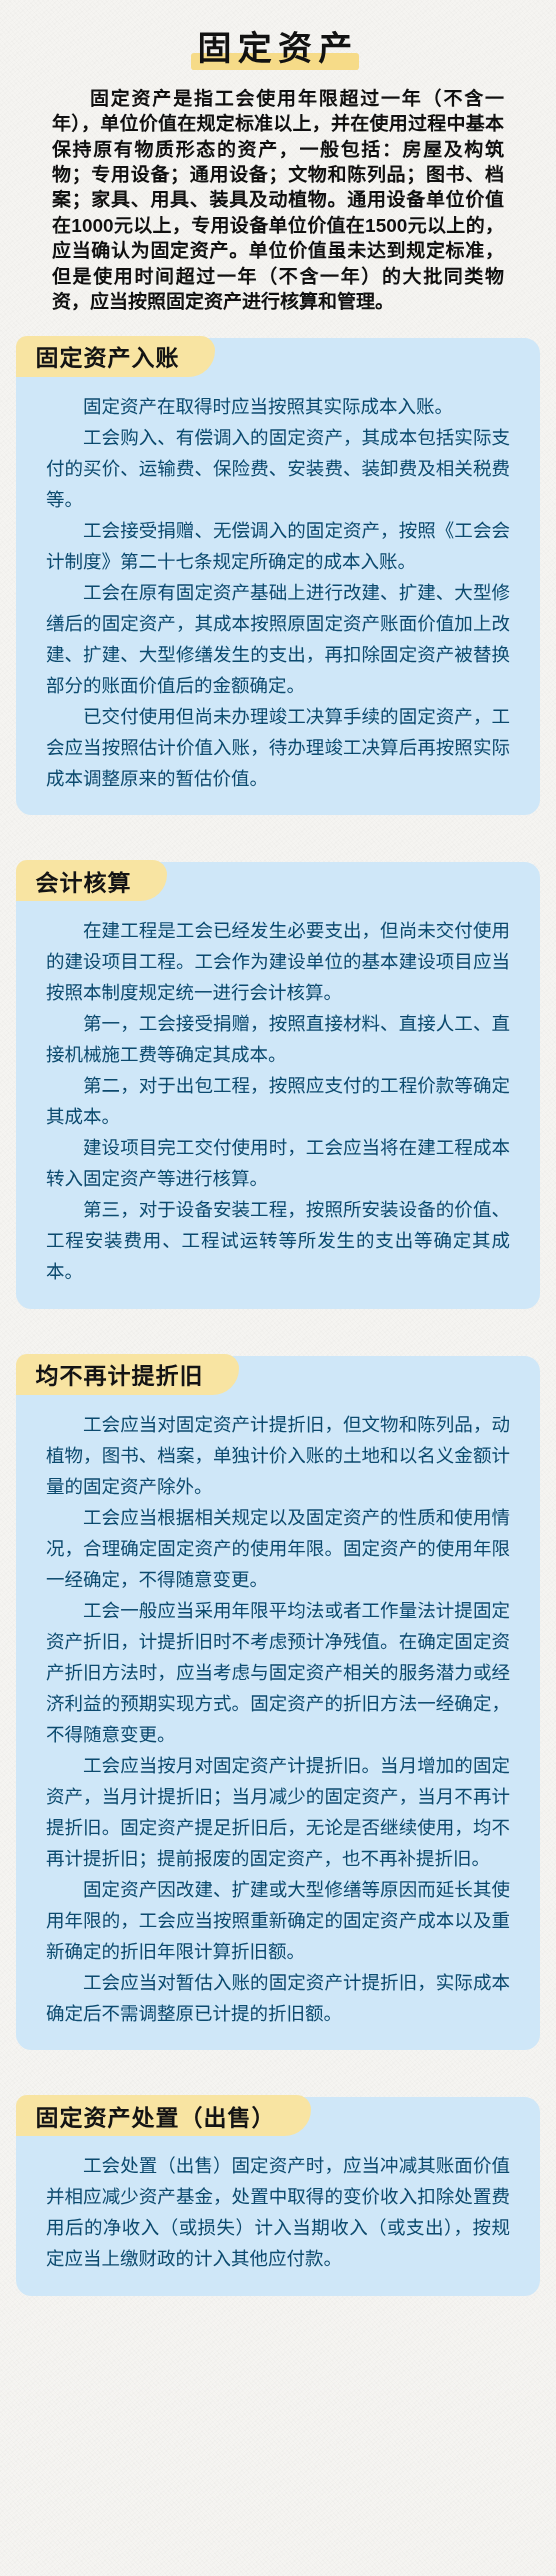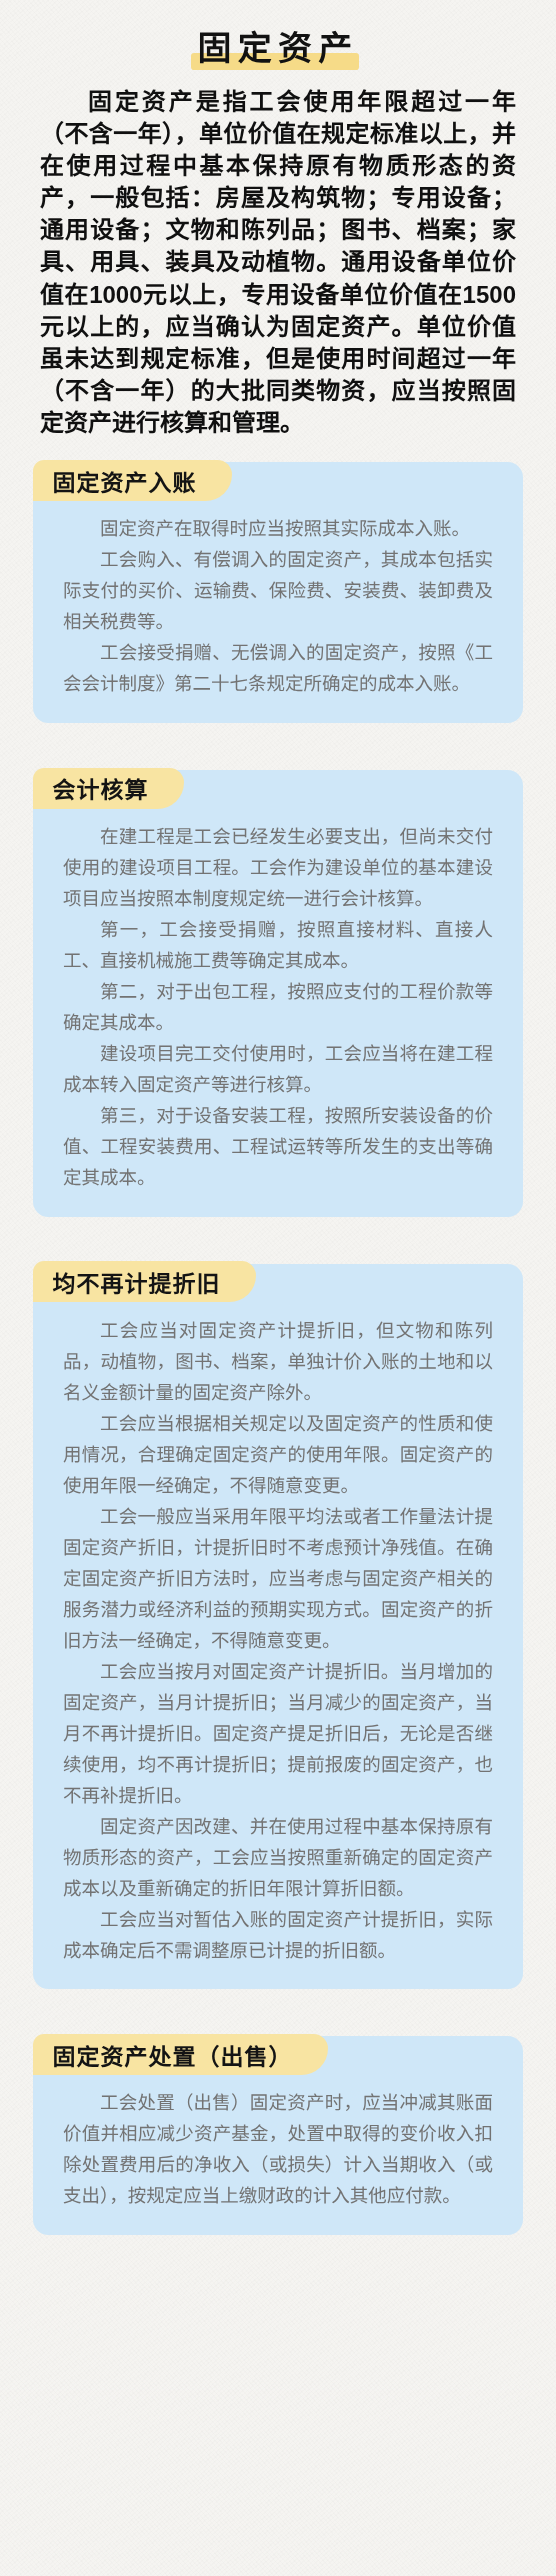--- a/index.html
+++ b/index.html
@@ -49,32 +49,31 @@
     height:17.5px;
     background:var(--hl);
     border-radius:3.1px;
     z-index:0;
   }
   .title .title-text{
     position:relative;
     z-index:1;
   }
   .intro{
-    margin:0 40px;
-    font-size:24px;
+    margin:0 52px;
+    font-size:19px;
     line-height:1.34;
     font-weight:700;
     color:#101010;
     text-align:justify;
     text-indent:2em;
   }
   .section{
     position:relative;
-    margin:47px 33px 0;
-    font-family:Liberation Mono, monospace;
+    margin:47px 16px 0;
   }
   .section.first{
     margin-top:23px;
   }
   .tab{
     position:absolute;
     top:-2.1px;
     left:0;
     z-index:2;
     height:41px;
@@ -96,21 +95,21 @@
     z-index:1;
     background:var(--box);
     border-radius:15.5px;
     padding:53px 30px 21.6px;
   }
   .box p{
     margin:0;
     font-size:18.5px;
     line-height:31px;
     font-weight:400;
-    color:#737373;
+    color:#0c4a6e;
     text-align:justify;
     text-indent:2em;
   }
 </style>
 </head>
 <body>
 
 <div class="page">
   <header class="header">
     <h1 class="title">
@@ -123,20 +122,22 @@
 
   <main id="sections">
   <section class="section first">
     <div class="tab">
       <span class="tab-label">固定资产入账</span>
     </div>
     <div class="box">
           <p>固定资产在取得时应当按照其实际成本入账。</p>
           <p>工会购入、有偿调入的固定资产，其成本包括实际支付的买价、运输费、保险费、安装费、装卸费及相关税费等。</p>
           <p>工会接受捐赠、无偿调入的固定资产，按照《工会会计制度》第二十七条规定所确定的成本入账。</p>
+          <p>工会在原有固定资产基础上进行改建、扩建、大型修缮后的固定资产，其成本按照原固定资产账面价值加上改建、扩建、大型修缮发生的支出，再扣除固定资产被替换部分的账面价值后的金额确定。</p>
+          <p>已交付使用但尚未办理竣工决算手续的固定资产，工会应当按照估计价值入账，待办理竣工决算后再按照实际成本调整原来的暂估价值。</p>
         </div>
   </section>
 
   <section class="section">
     <div class="tab">
       <span class="tab-label">会计核算</span>
     </div>
     <div class="box">
           <p>在建工程是工会已经发生必要支出，但尚未交付使用的建设项目工程。工会作为建设单位的基本建设项目应当按照本制度规定统一进行会计核算。</p>
           <p>第一，工会接受捐赠，按照直接材料、直接人工、直接机械施工费等确定其成本。</p>
@@ -148,21 +149,21 @@
 
   <section class="section">
     <div class="tab">
       <span class="tab-label">均不再计提折旧</span>
     </div>
     <div class="box">
           <p>工会应当对固定资产计提折旧，但文物和陈列品，动植物，图书、档案，单独计价入账的土地和以名义金额计量的固定资产除外。</p>
           <p>工会应当根据相关规定以及固定资产的性质和使用情况，合理确定固定资产的使用年限。固定资产的使用年限一经确定，不得随意变更。</p>
           <p>工会一般应当采用年限平均法或者工作量法计提固定资产折旧，计提折旧时不考虑预计净残值。在确定固定资产折旧方法时，应当考虑与固定资产相关的服务潜力或经济利益的预期实现方式。固定资产的折旧方法一经确定，不得随意变更。</p>
           <p>工会应当按月对固定资产计提折旧。当月增加的固定资产，当月计提折旧；当月减少的固定资产，当月不再计提折旧。固定资产提足折旧后，无论是否继续使用，均不再计提折旧；提前报废的固定资产，也不再补提折旧。</p>
-          <p>固定资产因改建、并在使用过程中基本保持原有物质形态的资产，工会应当按照重新确定的固定资产成本以及重新确定的折旧年限计算折旧额。</p>
+          <p>固定资产因改建、扩建或大型修缮等原因而延长其使用年限的，工会应当按照重新确定的固定资产成本以及重新确定的折旧年限计算折旧额。</p>
           <p>工会应当对暂估入账的固定资产计提折旧，实际成本确定后不需调整原已计提的折旧额。</p>
         </div>
   </section>
 
   <section class="section">
     <div class="tab">
       <span class="tab-label">固定资产处置（出售）</span>
     </div>
     <div class="box">
           <p>工会处置（出售）固定资产时，应当冲减其账面价值并相应减少资产基金，处置中取得的变价收入扣除处置费用后的净收入（或损失）计入当期收入（或支出），按规定应当上缴财政的计入其他应付款。</p>

